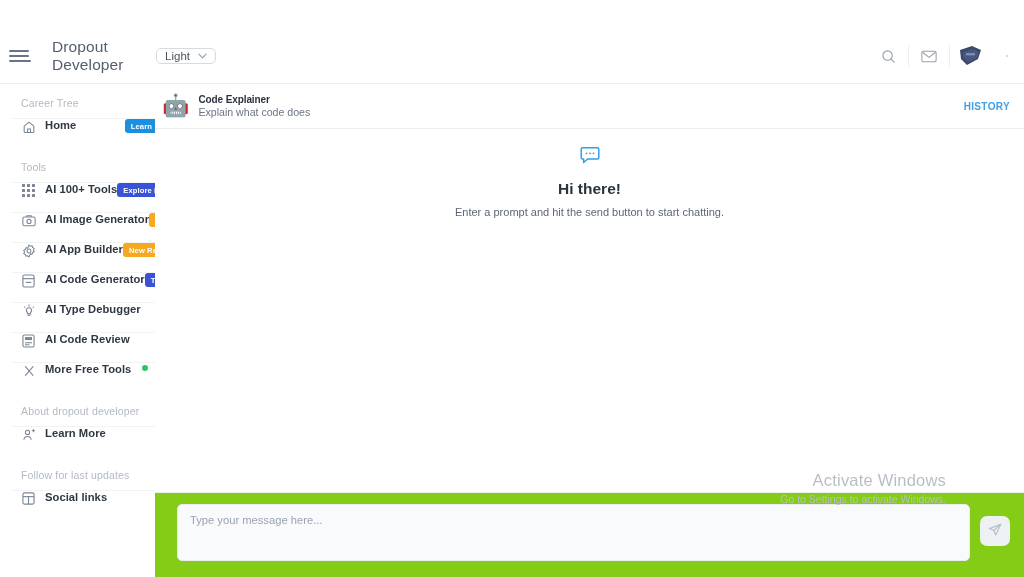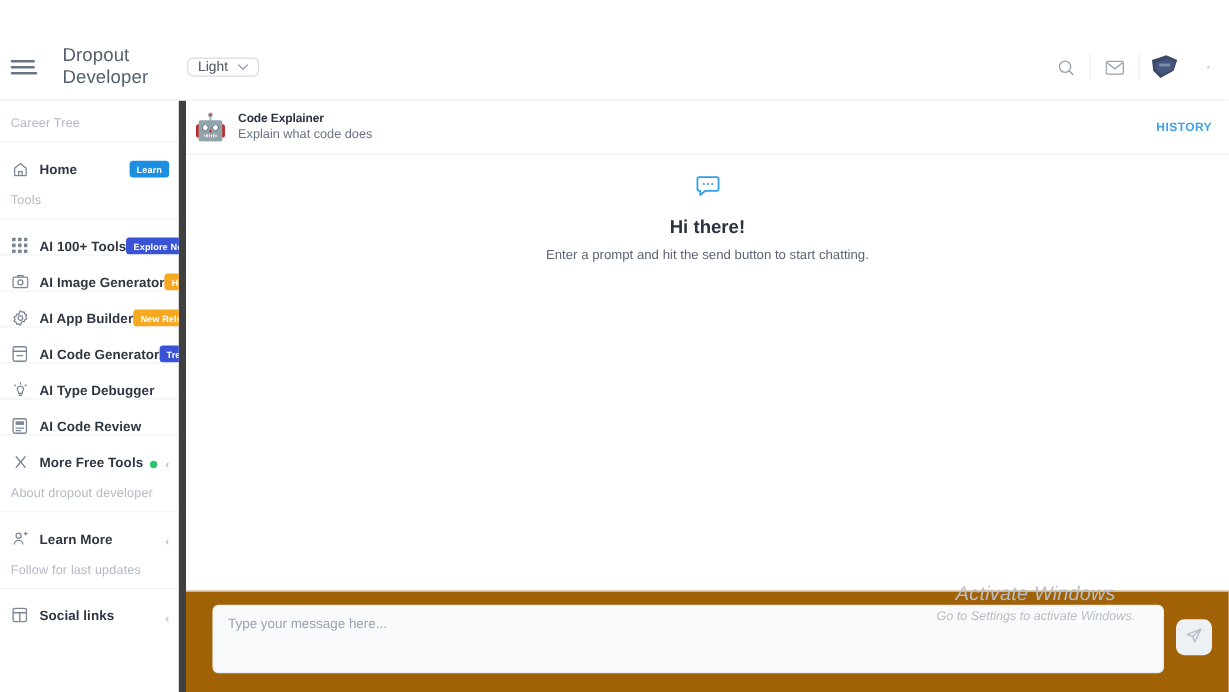--- a/index.html
+++ b/index.html
@@ -46,28 +46,28 @@
   .tb-div { width: 1px; height: 22px; background: #eceef1; }
   .avatar {
     width: 40px; height: 55px; display: flex; align-items: center; justify-content: center;
     cursor: pointer;
   }
   .tb-dot { width: 34px; display: flex; align-items: center; justify-content: center; }
   .tb-dot span { width: 2px; height: 2px; background: #c6ccd4; border-radius: 50%; display: block; }
 
   
   .sidebar {
-    position: absolute; top: 84px; left: 0; width: 155px; height: 493px;
-    background: #fff; border-right: 6px solid #404040; overflow: hidden;
+    position: absolute; top: 84px; left: 12px; width: 155px; height: 493px;
+    background: #fff; border-right: 1px solid #404040; overflow: hidden;
   }
   .sec-label {
     font-size: 10.5px; color: #b3bac4; padding: 13px 0 9px 9px; letter-spacing: .15px;
   }
   .nav-item {
-    display: flex; align-items: flex-end; height: 30px; padding: 0 8px 0 9px;
+    display: flex; align-items: flex-start; height: 30px; padding: 0 8px 0 9px;
     border-top: 1px solid #f1f3f5; cursor: pointer; position: relative;
   }
   .nav-item:first-of-type { border-top: 1px solid #f1f3f5; }
   .nav-ico {
     width: 15px; height: 15px; margin-right: 9px; flex: 0 0 15px;
     display: flex; align-items: center; justify-content: center; color: #7b8594;
   }
   .nav-txt { font-size: 11.2px; color: #2f3742; font-weight: 600; letter-spacing: .05px; white-space: nowrap; }
   .badge {
     margin-left: auto; font-size: 7.6px; font-weight: 700; color: #fff;
@@ -99,38 +99,38 @@
     display: flex; flex-direction: column; align-items: center;
   }
   .bubble { color: #2f9fe5; margin-bottom: 10px; }
   .hi { font-size: 15.5px; font-weight: 700; color: #2b3340; margin-bottom: 8px; }
   .hint { font-size: 11px; color: #5d6676; }
 
   
   .composer {
     position: absolute; left: 0; bottom: 0; width: 869px; height: 85px;
     border-top: 1px solid #eceef1; padding: 11px 14px 0 22px;
-    display: flex; align-items: flex-start; gap: 10px; background: #a16207;
+    display: flex; align-items: flex-start; gap: 10px; background: #84cc16;
   }
   .msg-input {
     flex: 1; height: 57px; background: #f8fafb; border: 1px solid #e9edf1;
     border-radius: 5px; padding: 9px 12px; font-size: 11.2px; color: #3c4452;
     font-family: "Liberation Sans", sans-serif; resize: none; outline: none;
   }
   .msg-input::placeholder { color: #9aa3af; }
   .send-btn {
     width: 30px; height: 30px; margin-top: 12px; border-radius: 7px;
     background: #eef1f4; border: none; display: flex; align-items: center;
     justify-content: center; color: #b6bec8; cursor: pointer; flex: 0 0 30px;
   }
 
   
   .watermark {
-    position: absolute; right: 78px; bottom: 57px; text-align: center;
-    pointer-events: none; user-select: none; font-style: italic;
+    position: absolute; right: 78px; bottom: 72px; text-align: right;
+    pointer-events: none; user-select: none;
   }
   .wm1 { font-size: 16.5px; color: #b9bec6; letter-spacing: .2px; }
   .wm2 { font-size: 10.5px; color: #b9bec6; margin-top: 3px; }
 </style>
 </head>
 <body>
 
 <div id="app">
 
   <div class="topbar">

